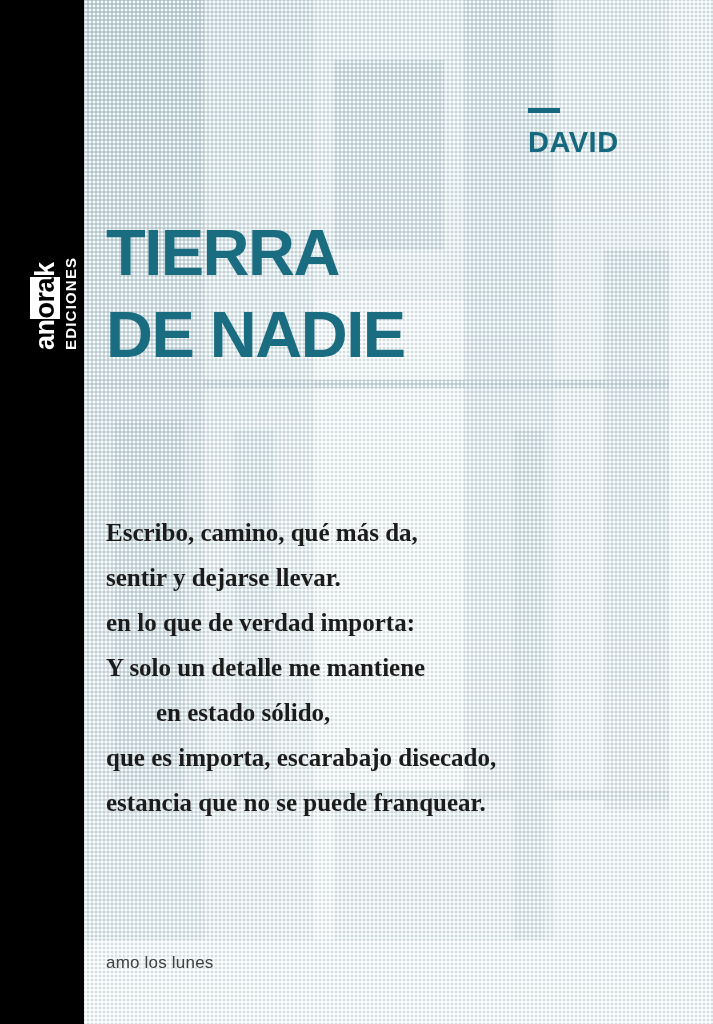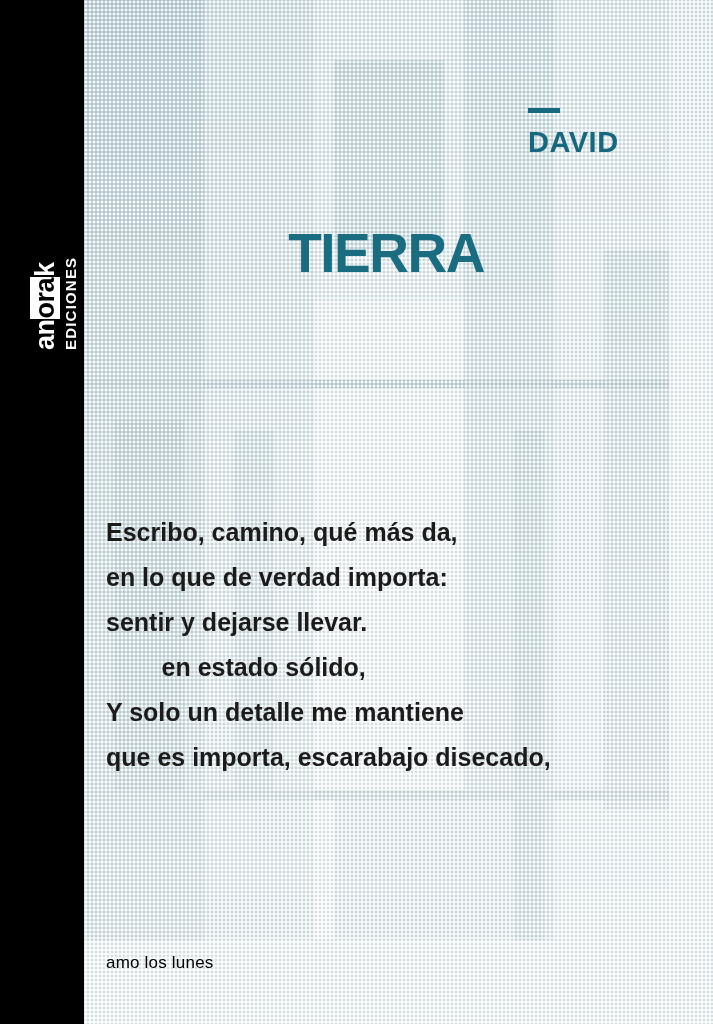--- a/index.html
+++ b/index.html
@@ -146,45 +146,44 @@
   }
   .author .nm { display: block; }
 
   .title {
     position: absolute;
     left: 22px;
     top: 212px;
     width: 560px;
     color: #1a6c80;
     font-weight: bold;
-    font-size: 55px;
+    font-size: 65px;
     line-height: 82px;
     letter-spacing: -1.5px;
-    text-align: center;
   }
   .title span { display: block; }
 
   .poem {
     position: absolute;
     left: 22px;
     top: 510px;
     width: 590px;
     color: #1b1b1b;
-    font-family: Liberation Sans, sans-serif;
+    font-family: Liberation Serif, serif;
     font-weight: bold;
     font-size: 25px;
     line-height: 45px;
   }
   .poem .line { display: block; white-space: pre; }
 
   .imprint {
     position: absolute;
     left: 22px;
     top: 953px;
-    color: #000000;
+    color: #404040;
     font-size: 17px;
     letter-spacing: 0.2px;
   }
 </style>
 </head>
 <body>
 
 <div class="cover">
 
   <div class="photo">
@@ -217,27 +216,29 @@
 
   <div class="content">
 
     <div class="author">
       <span class="rule"></span>
       <span class="nm">DAVID</span>
     </div>
 
     <div class="title">
       <span>TIERRA</span>
+      <span>DE NADIE</span>
     </div>
 
     <div class="poem">
       <span class="line">Escribo, camino, qué más da,</span>
+      <span class="line">sentir y dejarse llevar.</span>
       <span class="line">en lo que de verdad importa:</span>
-      <span class="line">sentir y dejarse llevar.</span>
+      <span class="line">Y solo un detalle me mantiene</span>
       <span class="line">        en estado sólido,</span>
-      <span class="line">Y solo un detalle me mantiene</span>
       <span class="line">que es importa, escarabajo disecado,</span>
+      <span class="line">estancia que no se puede franquear.</span>
     </div>
 
     <div class="imprint">amo los lunes</div>
 
   </div>
 </div>
 
 </body></html>

